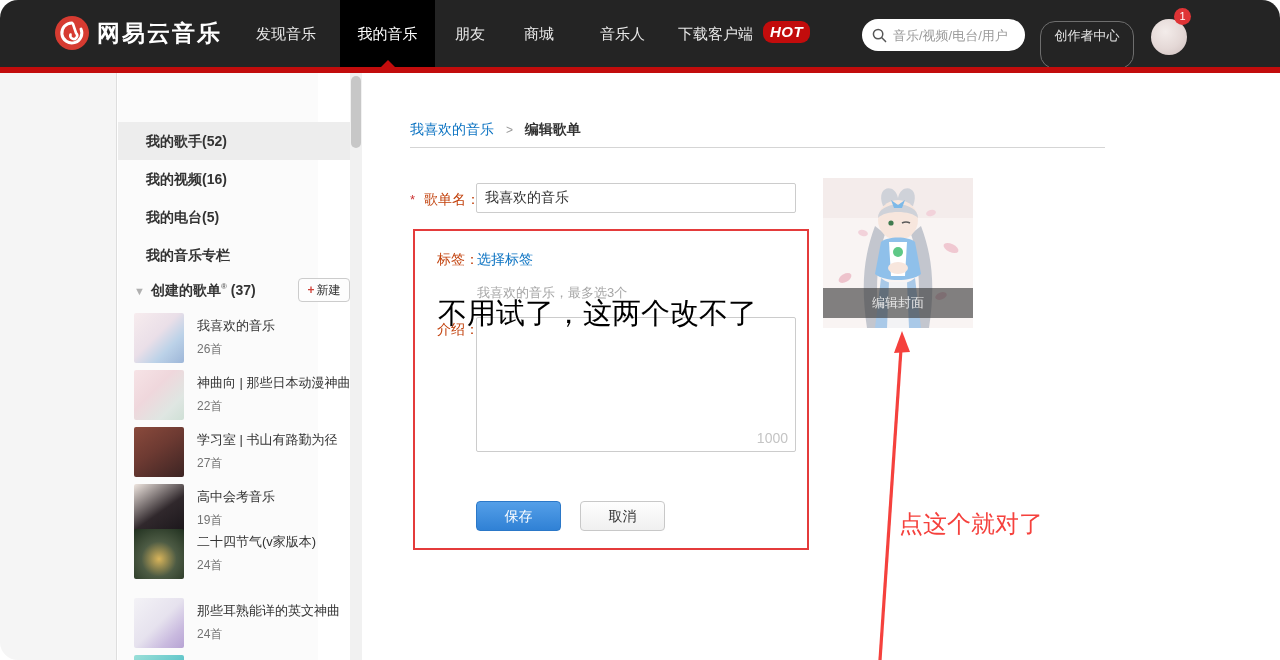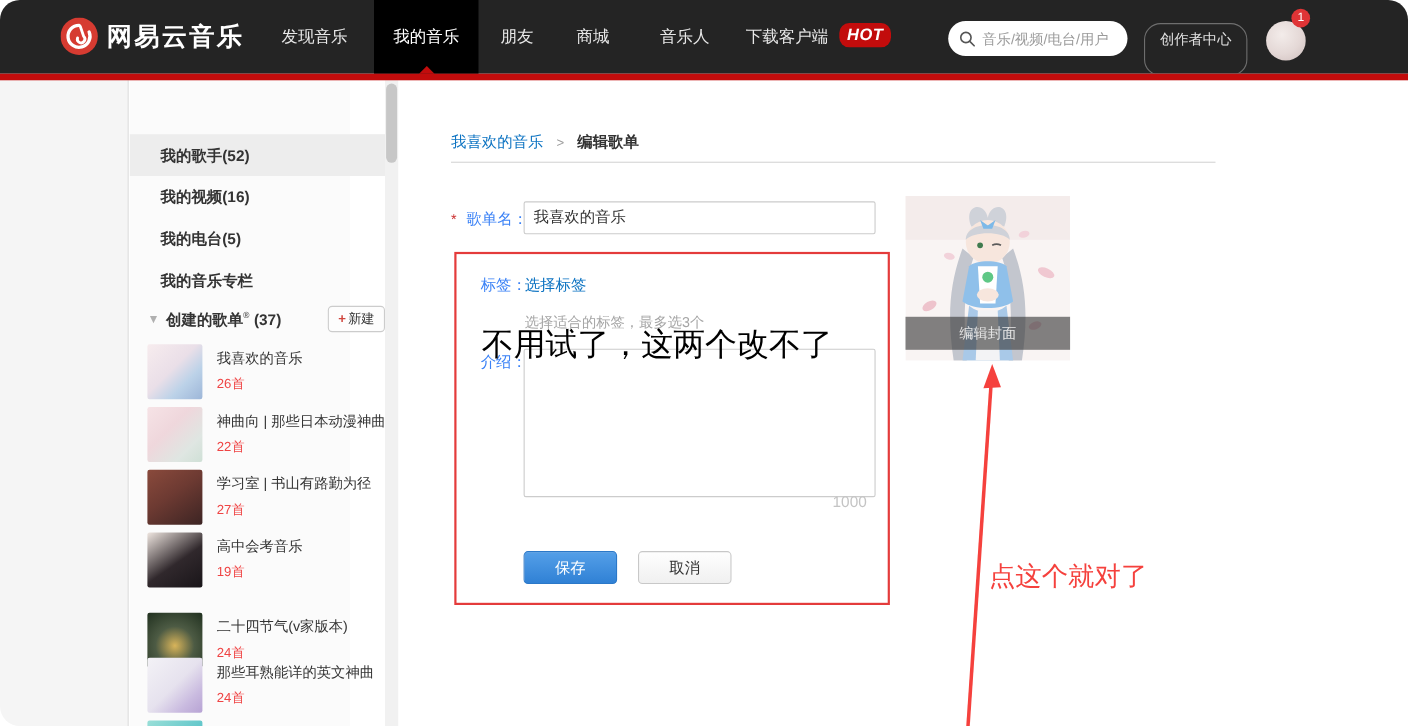--- a/index.html
+++ b/index.html
@@ -40,42 +40,42 @@
   .created-row { position:absolute; left:0; top:208px; width:244px; height:24px; }
   .caret { position:absolute; left:16px; top:4px; color:#b0b0b0; font-size:11px; }
   .created-label { position:absolute; left:33px; top:1px; font-size:14px; font-weight:bold; color:#333; }
   .created-label sup { font-size:8px; color:#666; }
   .new-btn { position:absolute; left:180px; top:-3px; width:52px; height:24px; background:#fdfdfd;
     border:1px solid #ccc; border-radius:4px; font-size:12px; color:#333; text-align:center; line-height:22px; cursor:pointer; }
   .new-plus { color:#d0443c; font-weight:bold; margin-right:2px; }
   .pl-item { position:absolute; left:0; width:244px; height:57px; cursor:pointer; }
   .pl-thumb { position:absolute; left:16px; top:0; width:50px; height:50px; border-radius:2px; }
   .pl-title { position:absolute; left:79px; top:4px; width:160px; font-size:13px; color:#333; white-space:nowrap; }
-  .pl-count { position:absolute; left:79px; top:28px; font-size:12px; color:#ef4444; }
+  .pl-count { position:absolute; left:79px; top:28px; font-size:12px; color:#737373; }
   .sb-scroll-track { position:absolute; left:232px; top:0; width:12px; height:587px; background:#f1f1f1; }
   .sb-scroll-thumb { position:absolute; left:1px; top:3px; width:10px; height:72px; background:#c7c7c7; border-radius:5px; }
 
   
   .crumb { position:absolute; left:410px; top:121px; font-size:14px; }
   .crumb-link { color:#0c73c2; cursor:pointer; }
   .crumb-sep { color:#999; margin:0 8px; font-size:12px; }
   .crumb-cur { color:#333; font-weight:bold; }
   .hr { position:absolute; left:410px; top:147px; width:695px; height:1px; background:#d5d5d5; }
 
   .req-star { position:absolute; left:410px; top:192px; color:#cc3333; font-size:13px; }
-  .f-label { position:absolute; font-size:14px; color:#3b82f6; }
+  .f-label { position:absolute; font-size:14px; color:#c2410c; }
   .name-input { position:absolute; left:476px; top:183px; width:320px; height:30px; border:1px solid #ccc;
     border-radius:2px; padding:0 8px; font-size:14px; color:#333; font-family:inherit; outline:none; }
 
   .red-box { position:absolute; left:413px; top:229px; width:396px; height:321px; border:2px solid #e43b3b; z-index:10; pointer-events:none; }
   .tag-link { position:absolute; left:477px; top:251px; font-size:14px; color:#0c73c2; cursor:pointer; }
   .tag-hint { position:absolute; left:477px; top:284px; font-size:13px; color:#a5a5a5; }
   .desc-area { position:absolute; left:476px; top:317px; width:320px; height:135px; border:1px solid #ccc;
     border-radius:2px; background:#fff; }
-  .char-count { position:absolute; left:732px; top:448px; width:56px; text-align:right; font-size:14px; color:#c4c4c4; }
+  .char-count { position:absolute; left:732px; top:430px; width:56px; text-align:right; font-size:14px; color:#c4c4c4; }
   .btn { position:absolute; top:501px; width:85px; height:30px; border-radius:4px; font-size:14px;
     text-align:center; line-height:28px; cursor:pointer; }
   .btn-save { left:476px; background:linear-gradient(#549fe8,#3081d5); border:1px solid #2b78c8; color:#fff; }
   .btn-cancel { left:580px; background:linear-gradient(#fefefe,#f0f0f0); border:1px solid #c8c8c8; color:#333; }
 
   
   .cover { position:absolute; left:823px; top:178px; width:150px; height:150px; overflow:hidden; cursor:pointer; }
   .cover svg { display:block; }
   .cover-overlay { position:absolute; left:0; bottom:10px; width:150px; height:30px; background:rgba(55,55,55,.62);
     color:#e6e6e6; font-size:13px; text-align:center; line-height:30px; cursor:pointer; }
@@ -152,21 +152,21 @@
     <div class="pl-item" style="top:354px;">
       <div class="pl-thumb" style="background:linear-gradient(145deg,#8a4a3c 0%,#6d3a32 45%,#3c2423 100%);"></div>
       <div class="pl-title">学习室 | 书山有路勤为径</div>
       <div class="pl-count">27首</div>
     </div>
     <div class="pl-item" style="top:411px;">
       <div class="pl-thumb" style="background:linear-gradient(145deg,#efe6e0 0%,#30282c 55%,#191519 100%);"></div>
       <div class="pl-title">高中会考音乐</div>
       <div class="pl-count">19首</div>
     </div>
-    <div class="pl-item" style="top:484px;">
+    <div class="pl-item" style="top:456px;">
       <div class="pl-thumb" style="background:radial-gradient(circle at 50% 60%,#d8b45a 0%,#4d5b44 45%,#20301f 100%);"></div>
       <div class="pl-title">二十四节气(v家版本)</div>
       <div class="pl-count">24首</div>
     </div>
     <div class="pl-item" style="top:525px;">
       <div class="pl-thumb" style="background:linear-gradient(135deg,#f3f2f6 0%,#e6e2ee 50%,#c9badf 78%,#b7a3d4 100%);"></div>
       <div class="pl-title">那些耳熟能详的英文神曲</div>
       <div class="pl-count">24首</div>
     </div>
     <div class="pl-item" style="top:582px;">
@@ -184,21 +184,21 @@
     <span class="crumb-cur">编辑歌单</span>
   </div>
   <div class="hr"></div>
 
   <span class="req-star">*</span>
   <span class="f-label" style="left:424px; top:191px;">歌单名：</span>
   <input class="name-input" type="text" value="我喜欢的音乐" style="">
 
   <span class="f-label" style="left:437px; top:251px;">标签：</span>
   <span class="tag-link">选择标签</span>
-  <span class="tag-hint">选择适合的标签，最多选3个</span>
+  <span class="tag-hint">我喜欢的音乐，最多选3个</span>
 
   <span class="f-label" style="left:437px; top:321px;">介绍：</span>
   <div class="desc-area"></div>
   <span class="char-count">1000</span>
 
   <div class="btn btn-save">保存</div>
   <div class="btn btn-cancel">取消</div>
 
   <div class="red-box"></div>
 

